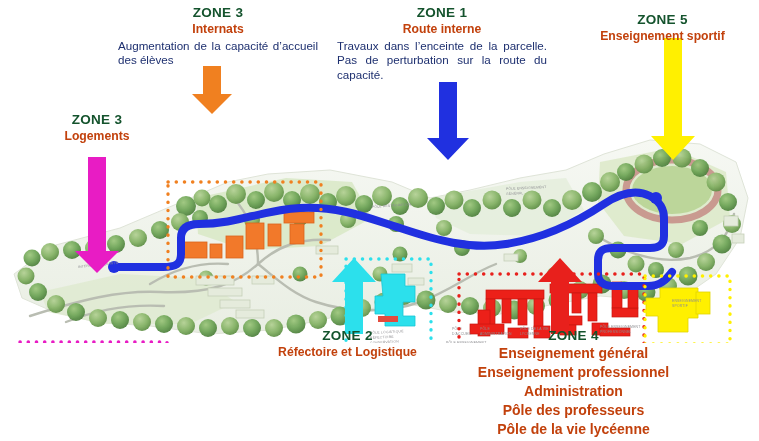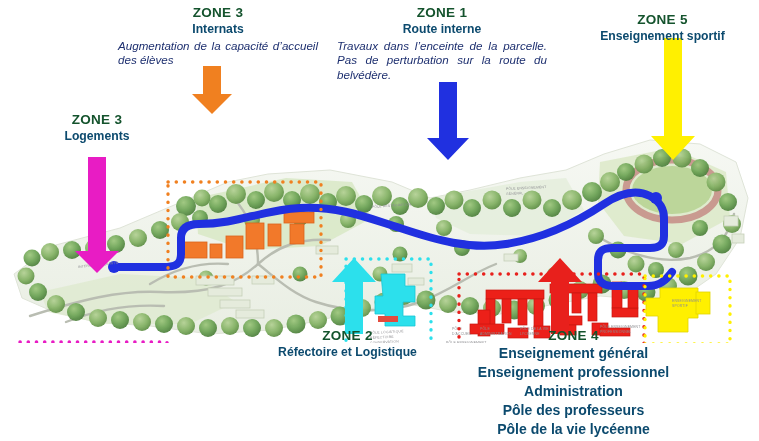--- a/index.html
+++ b/index.html
@@ -10,22 +10,22 @@
   }
   #root{position:absolute;inset:0;width:759px;height:441px;}
 
   
   .map-layer{position:absolute;left:0;top:78px;width:759px;height:265px;}
   .map-svg{position:absolute;left:0;top:0;}
 
   
   .callout{position:absolute;text-align:center;line-height:1.22;}
   .c-title{font-weight:bold;font-size:13.5px;letter-spacing:.3px;color:#14532d;}
-  .c-sub{font-weight:bold;font-size:12.2px;color:#0c4a6e;margin-top:1px;}
-  .c-body{font-size:11.6px;color:#1d2f6f;margin-top:2px;text-align:justify;text-align-last:left;font-style:italic;}
+  .c-sub{font-weight:bold;font-size:12.2px;color:#c2410c;margin-top:1px;}
+  .c-body{font-size:11.6px;color:#1d2f6f;margin-top:2px;text-align:justify;text-align-last:left;}
 
   #zone3-int{left:118px;top:5px;width:200px;}
   #zone3-int .c-body{text-align:justify;text-align-last:left;}
   #zone1{left:337px;top:5px;width:210px;}
   #zone5{left:565px;top:12px;width:195px;}
   #zone3-log{left:18px;top:112px;width:158px;}
   #zone2{left:245px;top:328px;width:205px;}
   #zone4{left:466px;top:328px;width:215px;}
   #zone4 .c-sub{font-size:14px;line-height:1.28;}
 
@@ -318,21 +318,21 @@
 
   <div class="callout" id="zone3-int">
     <div class="c-title">ZONE 3</div>
     <div class="c-sub">Internats</div>
     <div class="c-body">Augmentation de la capacité d’accueil des élèves</div>
   </div>
 
   <div class="callout" id="zone1">
     <div class="c-title">ZONE 1</div>
     <div class="c-sub">Route interne</div>
-    <div class="c-body">Travaux dans l’enceinte de la parcelle. Pas de perturbation sur la route du belvédère.</div>
+    <div class="c-body">Travaux dans l’enceinte de la parcelle. Pas de perturbation sur la route du capacité.</div>
   </div>
 
   <div class="callout" id="zone5">
     <div class="c-title">ZONE 5</div>
     <div class="c-sub">Enseignement sportif</div>
   </div>
 
   <div class="callout" id="zone3-log">
     <div class="c-title">ZONE 3</div>
     <div class="c-sub">Logements</div>

